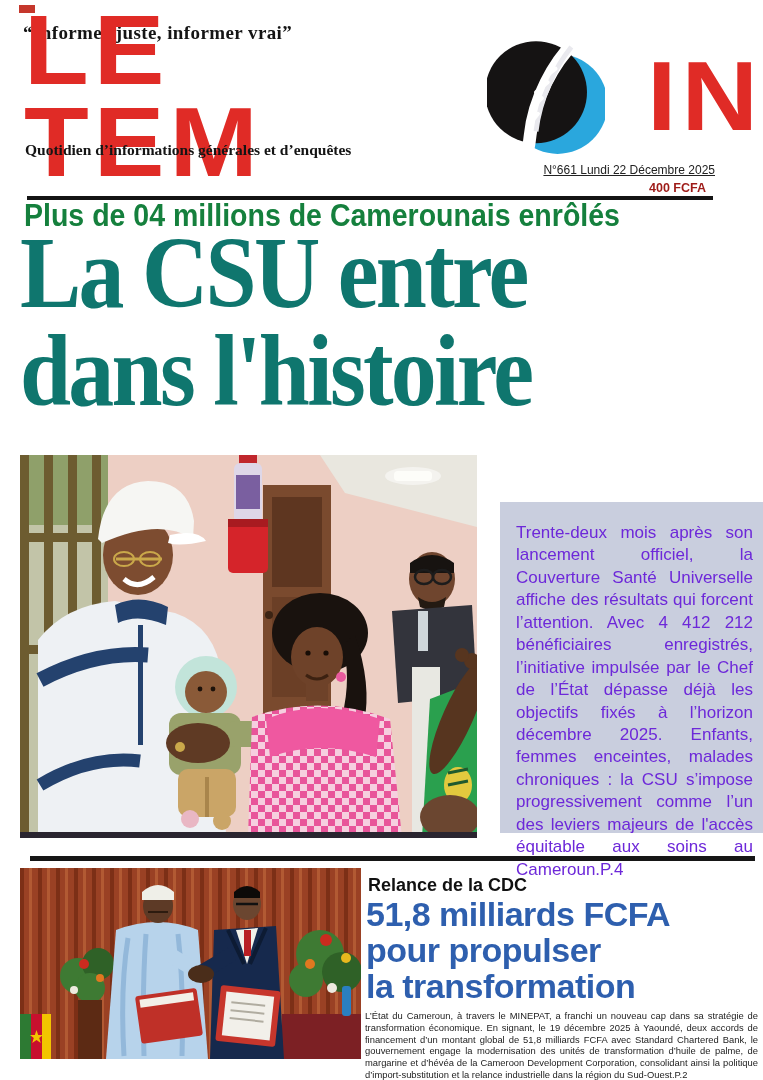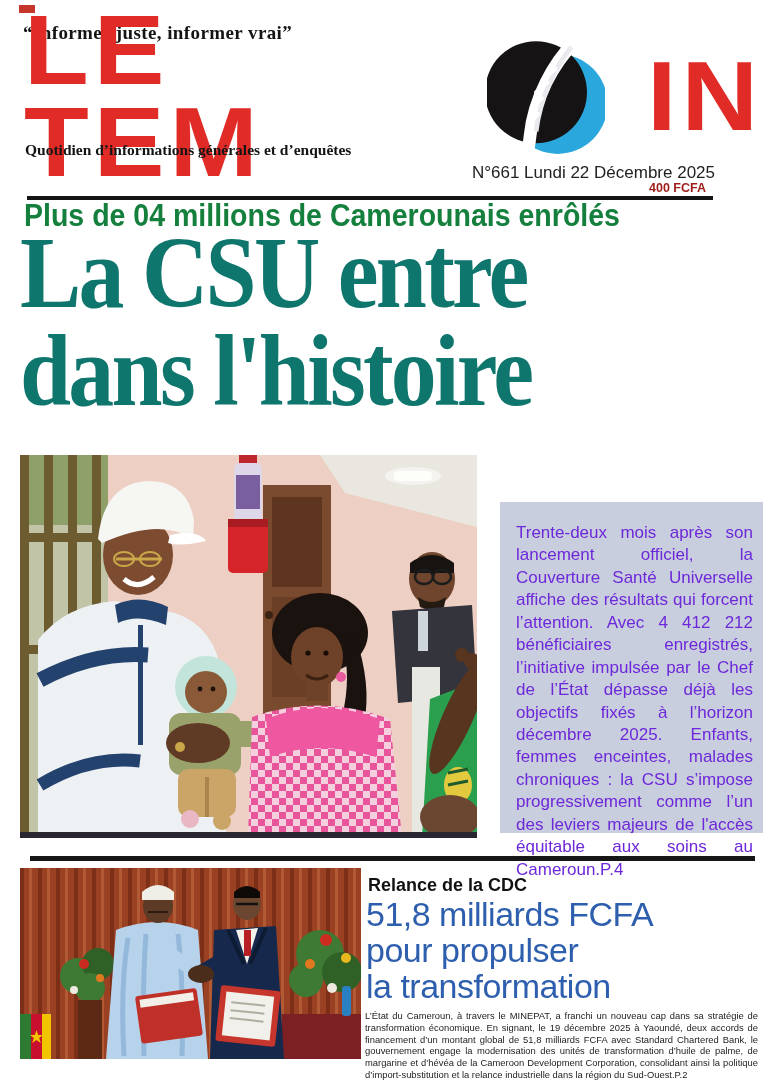--- a/index.html
+++ b/index.html
@@ -16,21 +16,21 @@
   
   .masthead{position:absolute;left:24px;top:40px;height:112px;display:flex;align-items:center;gap:44px;}
   .mast-word{font-family:"Liberation Sans",sans-serif;font-weight:900;font-size:106px;
              line-height:100px;color:#e02b26;letter-spacing:5px;
              display:inline-block;transform:scaleY(0.92);transform-origin:center;}
   .mast-logo{width:118px;height:126px;margin:0 -2px 0 2px;position:relative;top:4px;}
 
   .subtitle{position:absolute;left:25px;top:141px;font-family:"Liberation Serif",serif;
             font-weight:bold;font-size:15.5px;color:#141414;}
 
-  .issue-line{position:absolute;right:48px;top:163px;font-size:17px;color:#222;}
+  .issue-line{position:absolute;right:48px;top:163px;font-size:12px;color:#222;text-decoration:underline;}
 
   
   .pub-bar{position:absolute;left:67px;top:179px;width:571px;height:19px;background:#6f6f6f;
            color:#ffffff;font-family:"Liberation Serif",serif;font-weight:bold;font-size:11px;
            line-height:19px;text-align:center;white-space:nowrap;overflow:hidden;}
   .pub-underline{position:absolute;left:27px;top:196px;width:686px;height:4px;background:#141414;}
   .price{position:absolute;left:649px;top:181px;font-weight:bold;font-size:12.5px;color:#9e1b18;}
 
   
   .kicker{position:absolute;left:24px;top:198px;font-size:31px;font-weight:bold;color:#15803d;
@@ -45,21 +45,21 @@
   .lead-panel{position:absolute;left:500px;top:502px;width:267px;height:331px;background:#c9cede;
               box-sizing:border-box;padding:20px 14px 0 16px;font-size:17px;line-height:1.32;
               text-align:justify;color:#6d28d9;}
 
   .divider{position:absolute;left:30px;top:856px;width:725px;height:5px;background:#161616;}
 
   
   .photo-secondary{position:absolute;left:20px;top:868px;width:341px;height:191px;display:block;}
   .kicker2{position:absolute;left:368px;top:875px;font-size:18px;font-weight:bold;color:#111;
            white-space:nowrap;}
-  .headline2{position:absolute;left:366px;top:896px;font-weight:400;font-size:34px;
+  .headline2{position:absolute;left:366px;top:896px;font-weight:700;font-size:34px;
              line-height:36px;color:#2e5fae;letter-spacing:-.5px;white-space:nowrap;}
   .smalltext{position:absolute;left:365px;top:1010px;width:393px;font-size:9.4px;line-height:1.25;
              text-align:justify;color:#232323;}
 </style>
 </head>
 <body>
 
 <div class="page">
 
   <div class="print-mark"></div>

